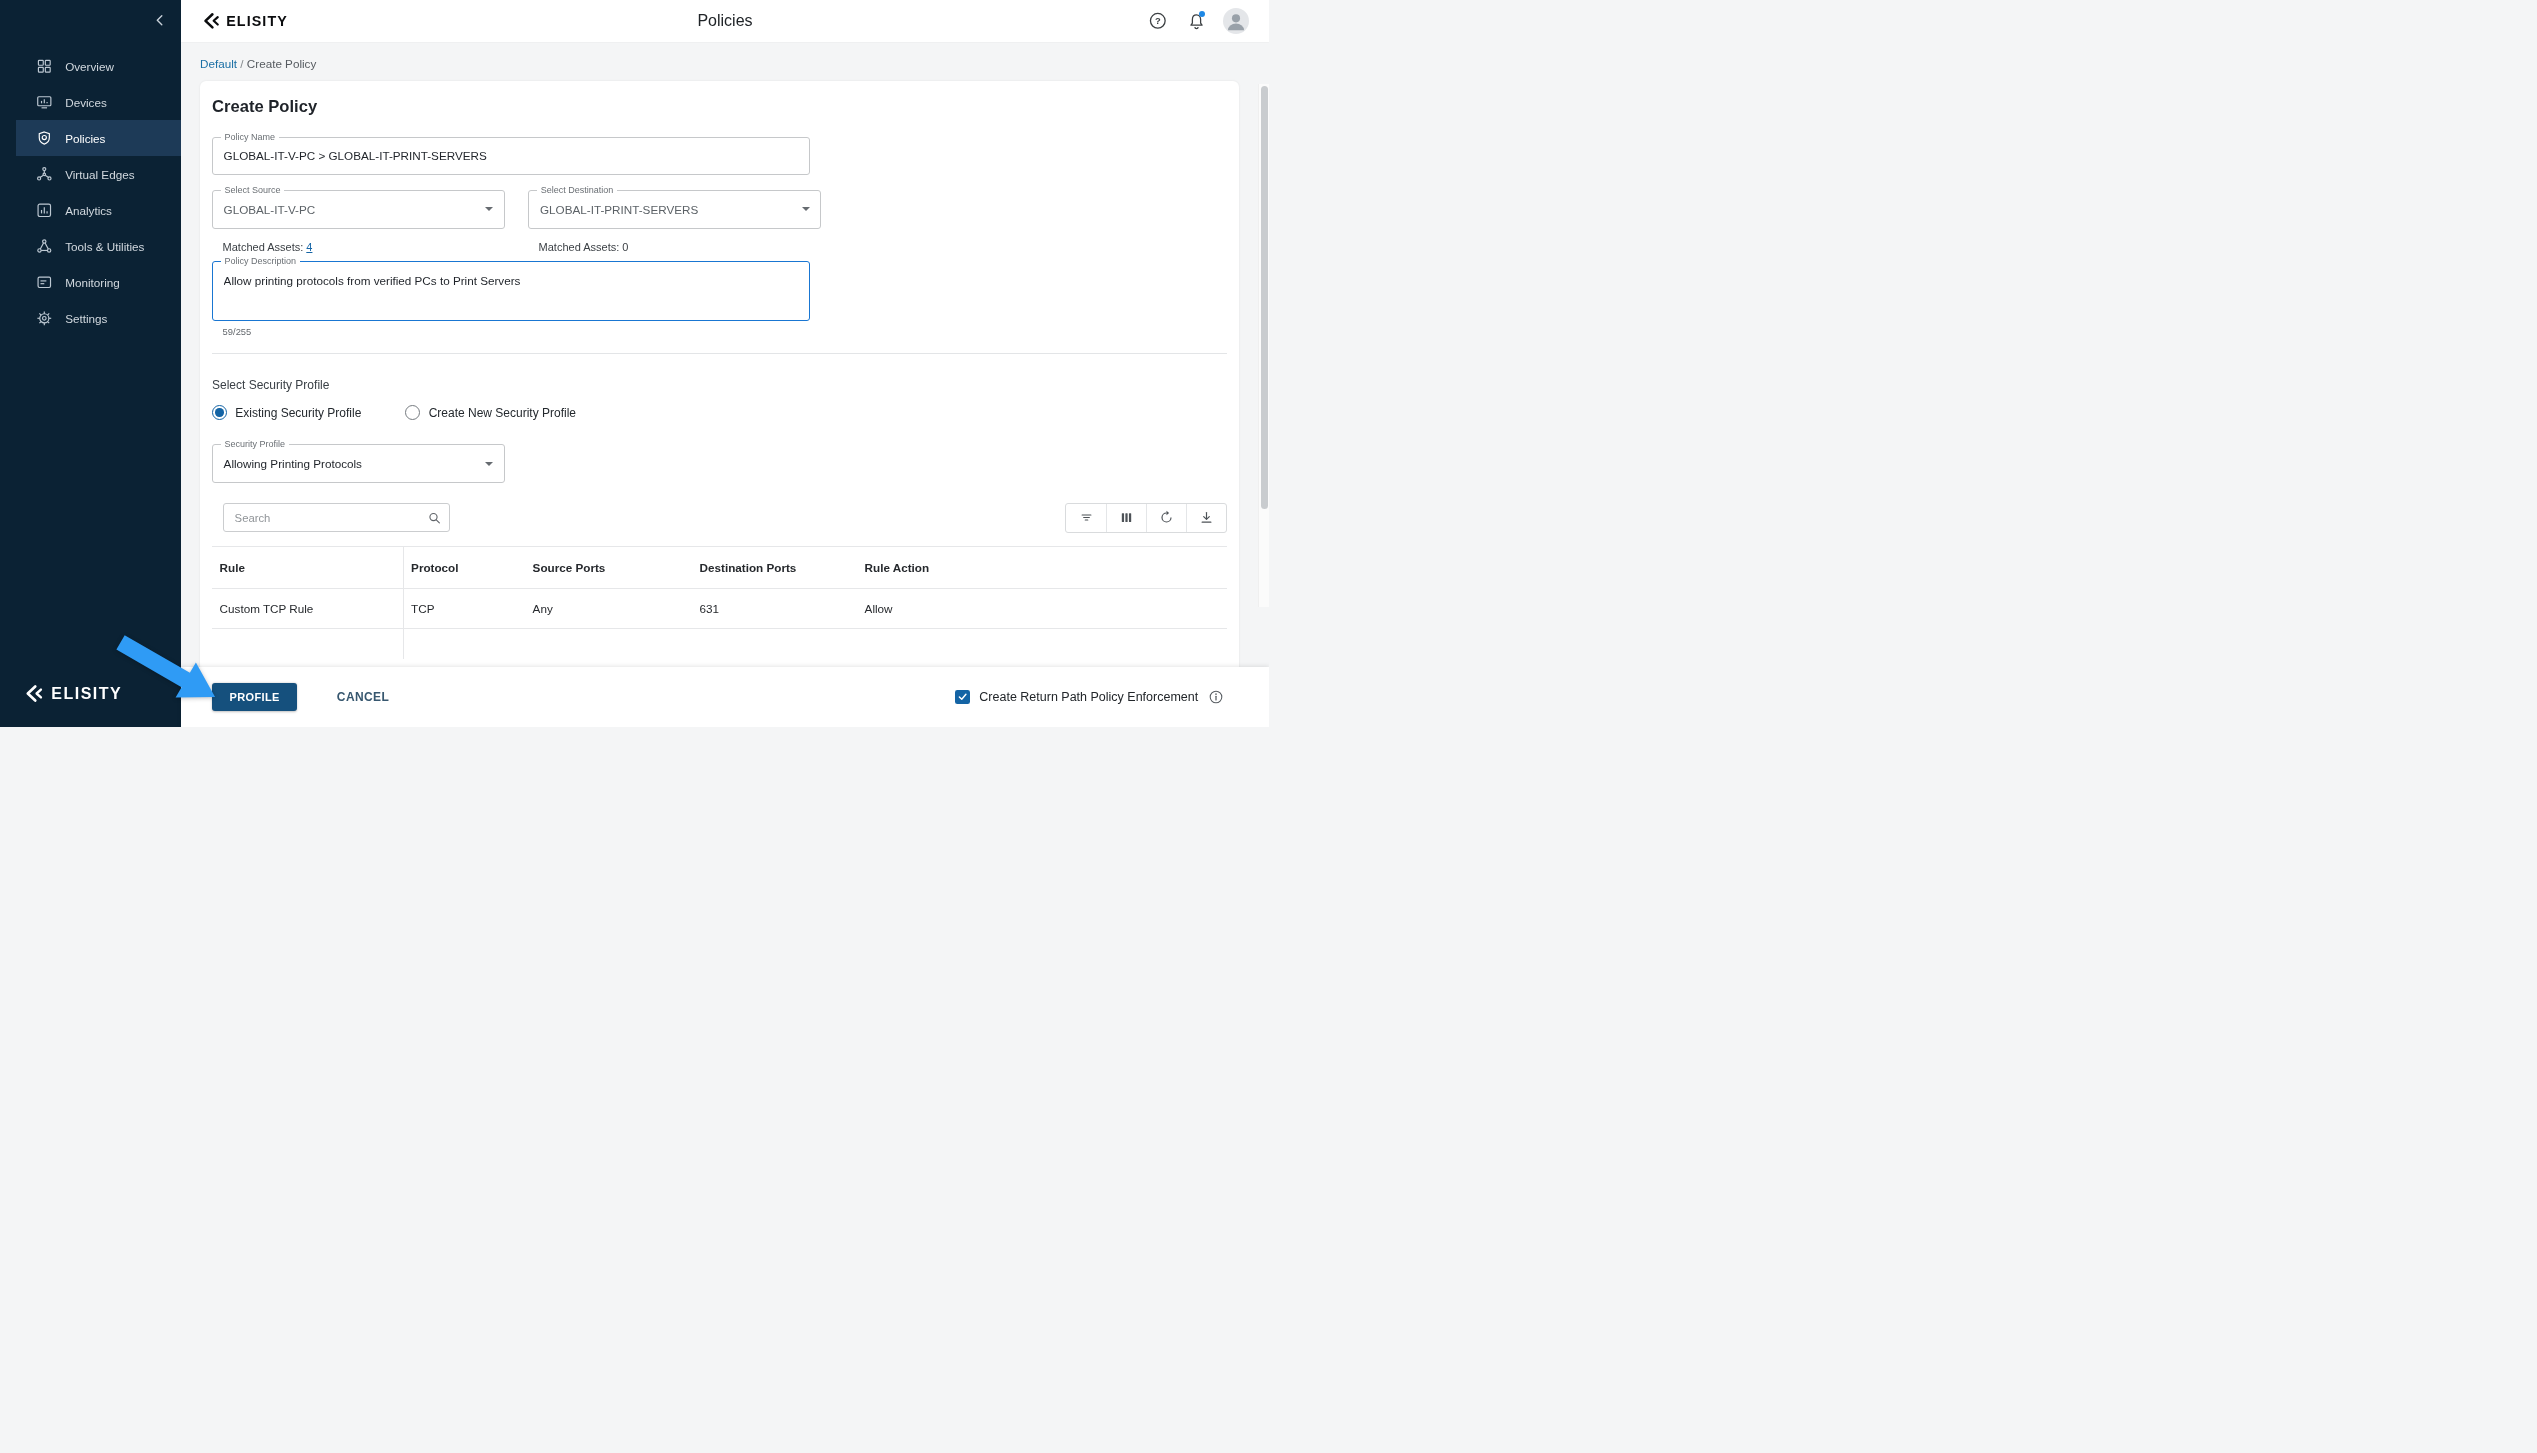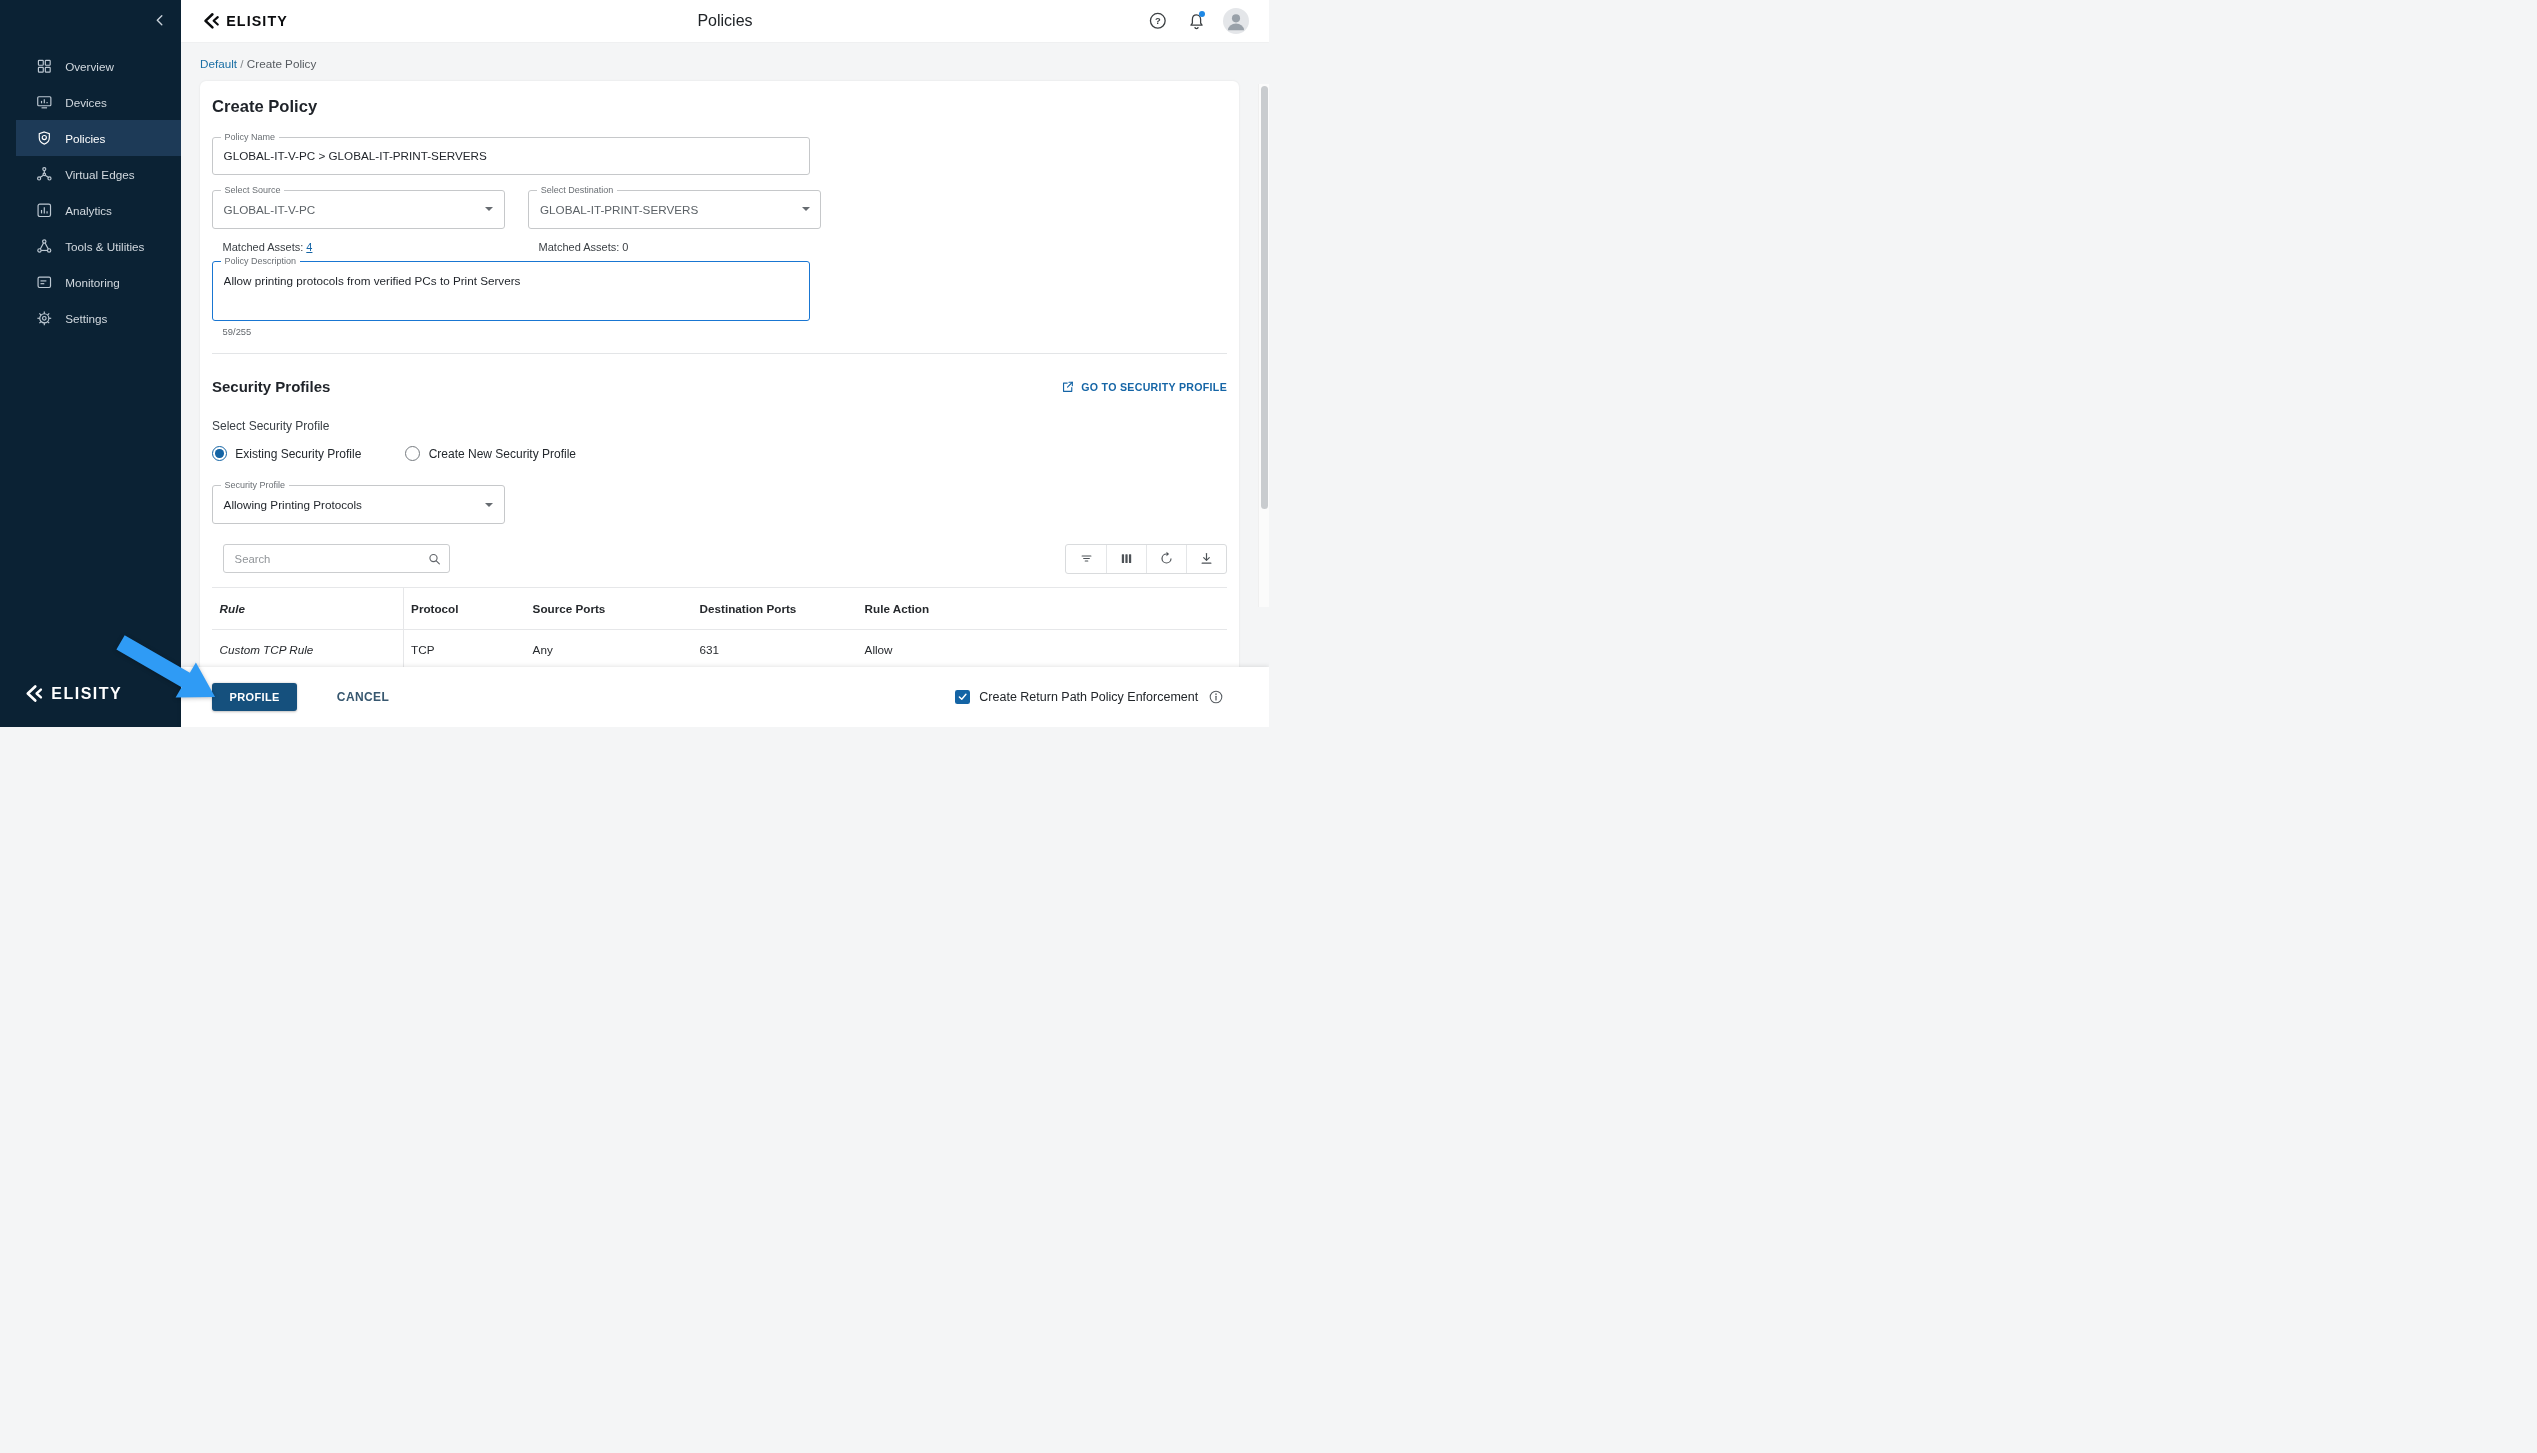--- a/index.html
+++ b/index.html
@@ -110,21 +110,21 @@
   .icon-group .tool-btn { width:40px; height:28px; display:flex; align-items:center; justify-content:center;
     cursor:pointer; border-left:0.8px solid #E4E6E8; }
   .icon-group .tool-btn:first-child { border-left:none; }
 
   table.rules-table { margin-top:13.6px; width:100%; border-collapse:collapse; table-layout:fixed; }
   .rules-table th {
     text-align:left; font-size:11.7px; font-weight:600; color:#26292D; height:42px;
     border-top:0.8px solid #E6E7E9; border-bottom:0.8px solid #E6E7E9; padding-left:7.6px;
   }
   .rules-table td { font-size:11.7px; color:#26292D; height:40px; border-bottom:0.8px solid #E6E7E9; padding-left:7.6px; }
-  .rules-table .c0 { border-right:0.8px solid #E6E7E9;font-style:italic; }
+  .rules-table .c0 { border-right:0.8px solid #E6E7E9; }
   .rules-table tr.partial td { height:30px; border-bottom:none; }
 
   
   .action-bar {
     height:60px; background:#fff; box-shadow:0 -1.5px 4.5px rgba(0,0,0,.10);
     display:flex; align-items:center; padding:0 45px 0 31px; position:relative; z-index:6;
   }
   .btn-create {
     height:28px; padding:0 17.4px; background:#15507D; color:#fff; border:none; border-radius:3px;
     font-family:inherit; font-size:11px; font-weight:600; letter-spacing:0.4px; cursor:pointer;
@@ -339,31 +339,20 @@
         </div>
 
         <div class="field desc-field">
           <span class="flabel">Policy Description</span>
           <textarea style="">Allow printing protocols from verified PCs to Print Servers</textarea>
         </div>
         <div class="char-count">59/255</div>
 
         <hr class="divider">
 
-        <div class="sp-header">
-          <h2 class="sp-title">Security Profiles</h2>
-          <span class="sp-link">
-            <svg width="13.6" height="13.6" viewBox="0 0 24 24" fill="none">
-                <path d="M14 4 h6 v6" stroke="#1565A6" stroke-width="2" stroke-linecap="round" stroke-linejoin="round"></path>
-                <path d="M20 4 L11.5 12.5" stroke="#1565A6" stroke-width="2" stroke-linecap="round"></path>
-                <path d="M19 13.5 V20 H4.5 V5.5 H11" stroke="#1565A6" stroke-width="2" stroke-linecap="round" stroke-linejoin="round" fill="none"></path>
-              </svg>
-            <span>GO TO SECURITY PROFILE</span>
-          </span>
-        </div>
 
         <div class="sp-sub">Select Security Profile</div>
 
         <div class="radio-row">
           <label class="radio">
             <span class="radio-circle checked"></span>
             <span>Existing Security Profile</span>
           </label>
           <label class="radio">
             <span class="radio-circle"></span>

